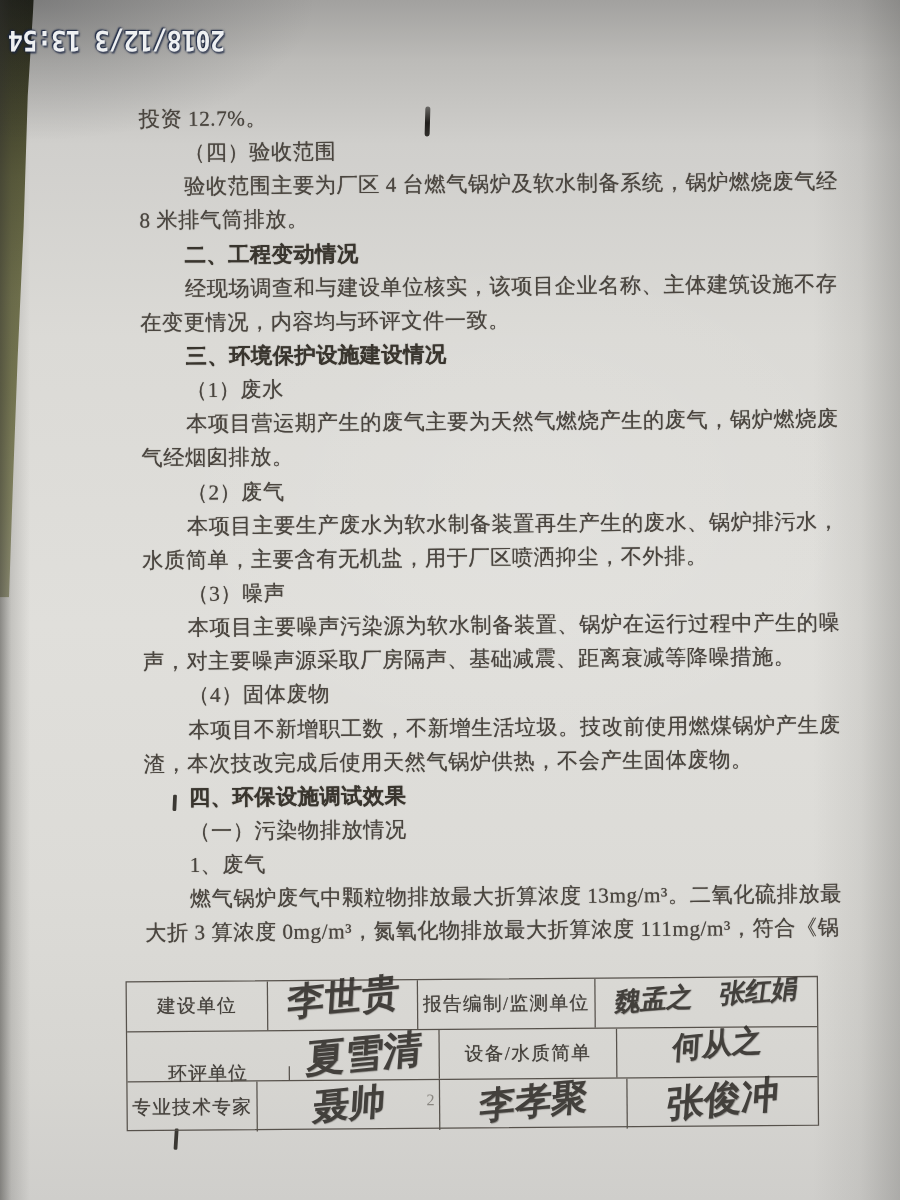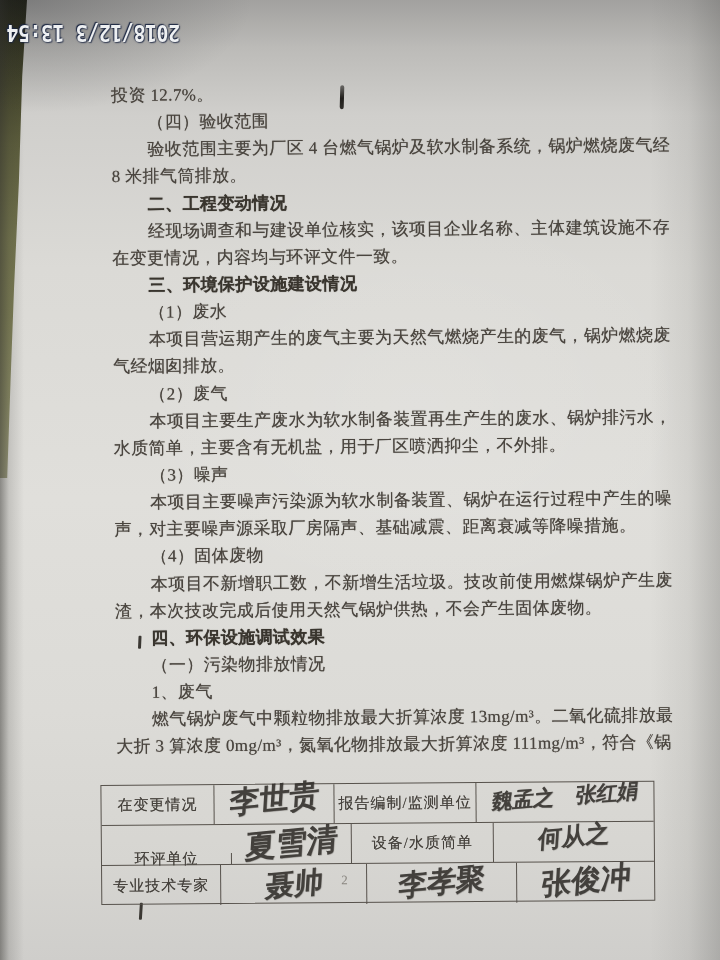--- a/index.html
+++ b/index.html
@@ -117,21 +117,21 @@
         <div class="line indent heading">四、环保设施调试效果</div>
         <div class="line indent">（一）污染物排放情况</div>
         <div class="line indent">1、废气</div>
         <div class="line indent">燃气锅炉废气中颗粒物排放最大折算浓度 13mg/m³。二氧化硫排放最</div>
         <div class="line flush">大折 3 算浓度 0mg/m³，氮氧化物排放最大折算浓度 111mg/m³，符合《锅</div>
       </div>
 
     <div class="sig-table" id="sig-table">
         <div class="trow r1">
           <div class="tcell c1" style="width: 113px;">
-            <span class="tlabel">在变更情况</span>
+            <span class="tlabel">建设单位</span>
           </div>
           <div class="tcell c2" style="width: 120px;">
             <span class="sig">李世贵</span>
           </div>
           <div class="tcell c3" style="width: 142px;">
             <span class="tlabel">报告编制/监测单位</span>
           </div>
           <div class="tcell c4" style="width: auto; flex: 1 1 0%;">
             <span class="sig">魏孟之　张红娟</span>
           </div>
@@ -144,21 +144,21 @@
             <span class="sig">夏雪清</span>
           </div>
           <div class="tcell c3" style="width: 142px;">
             <span class="tlabel">设备/水质简单</span>
           </div>
           <div class="tcell c4" style="width: auto; flex: 1 1 0%;">
             <span class="sig">何从之</span>
           </div>
         </div>
         <div class="trow r3">
-          <div class="tcell c1" style="width: 119px;">
+          <div class="tcell c1" style="width: 104px;">
             <span class="tlabel">专业技术专家</span>
           </div>
           <div class="tcell c2" style="width: 146px;">
             <span class="sig">聂帅</span>
           </div>
           <div class="tcell c3" style="width: 150px;">
             <span class="sig">李孝聚</span>
           </div>
           <div class="tcell c4" style="width: auto; flex: 1 1 0%;">
             <span class="sig">张俊冲</span>

